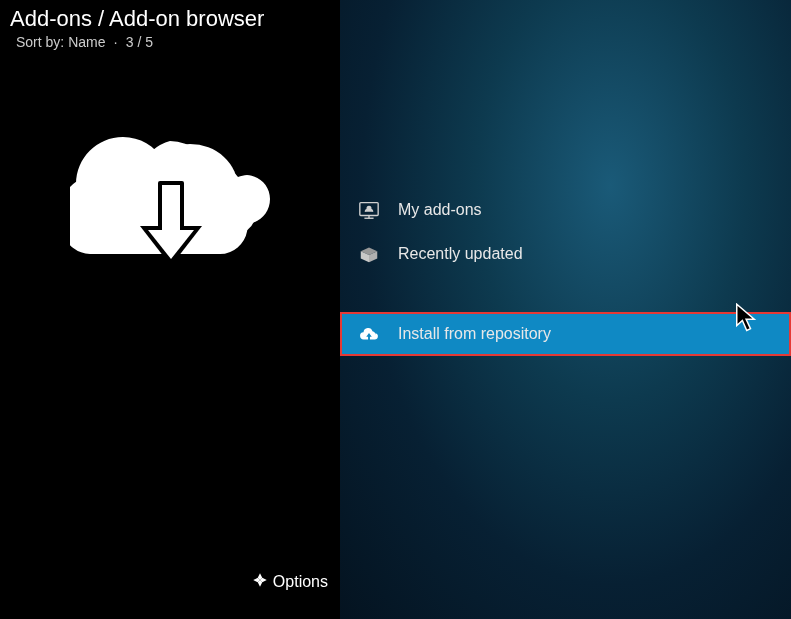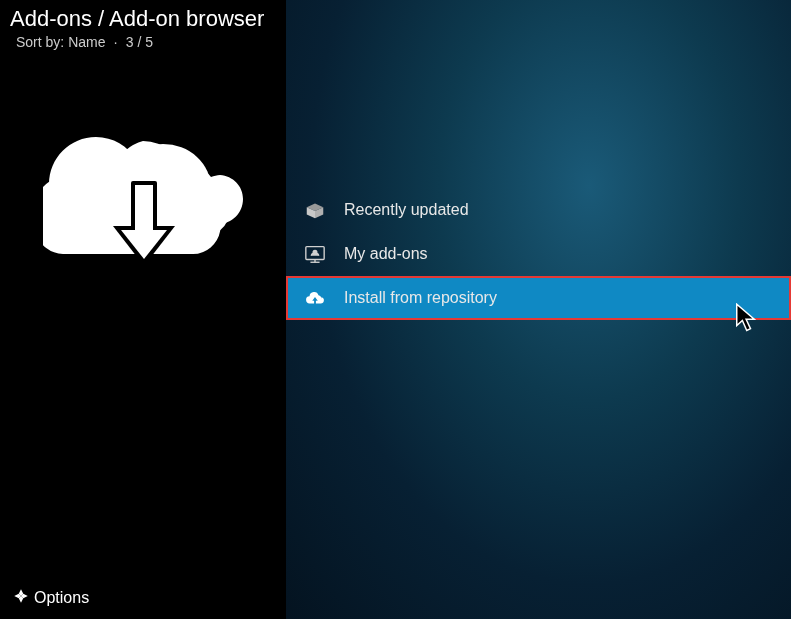--- a/index.html
+++ b/index.html
@@ -9,21 +9,21 @@
     }
     body {
       width: 791px;
       height: 619px;
       font-family: Arial, sans-serif;
       overflow: hidden;
       display: flex;
       background: #000;
     }
     .left-panel {
-      width: 286px;
+      width: 340px;
       height: 100%;
       background: #000;
       position: relative;
       display: flex;
       flex-direction: column;
     }
     .header {
       padding: 6px 10px;
     }
     .title {
@@ -43,27 +43,28 @@
       display: flex;
       justify-content: center;
       align-items: flex-start;
       padding-top: 60px;
     }
     .cloud-icon {
       margin-top: 10px;
     }
     .options-bar {
       position: absolute;
-      bottom: 0;
+      bottom: 16px;
       left: 0;
       width: 100%;
       padding: 10px 12px;
       display: flex;
       align-items: center;
       gap: 4px;
+      justify-content: flex-end;
     }
     .options-bar .icon {
       color: #fff;
     }
     .options-label {
       color: #fff;
       font-size: 16px;
       font-weight: 300;
     }
     .right-panel {
@@ -81,20 +82,21 @@
       cursor: pointer;
       color: #e8e8e8;
       font-size: 16px;
       font-weight: 300;
       position: relative;
     }
     .menu-item.selected {
       background: #0f89c4;
       border: 2px solid #e53935;
       padding: 9px 16px;
+      margin-top: 36px;
     }
     .menu-icon {
       width: 22px;
       height: 22px;
       display: flex;
       align-items: center;
       justify-content: center;
       flex-shrink: 0;
     }
     .cursor {
@@ -151,42 +153,42 @@
         <polygon points="3,12 9,9 12,12 9,15"></polygon>
       </svg>
     </span>
     <span class="options-label">Options</span>
   </div>
 </div>
 
 <div class="right-panel">
   <div class="menu-item">
     <span class="menu-icon">
-      <svg width="22" height="22" viewBox="0 0 24 24" fill="#c8c8c8">
-        <polygon points="3,9 12,5 21,9 12,13" fill="#999"></polygon>
-        <polygon points="3,9 12,13 12,21 3,17"></polygon>
-        <polygon points="21,9 12,13 12,21 21,17" fill="#b0b0b0"></polygon>
-      </svg>
-    </span>
-    <span>Recently updated</span>
-  </div>
-
-  <div class="menu-item">
-    <span class="menu-icon">
       <svg width="22" height="22" viewBox="0 0 24 24" fill="none" stroke="#d0d0d0" stroke-width="1.5">
         <rect x="2" y="4" width="20" height="14" rx="1"></rect>
         <line x1="7" y1="21" x2="17" y2="21"></line>
         <line x1="12" y1="18" x2="12" y2="21"></line>
         <circle cx="12" cy="10" r="2" fill="#d0d0d0"></circle>
         <path d="M8 14 c0-2 2-3 4-3 s4 1 4 3" fill="#d0d0d0"></path>
       </svg>
     </span>
     <span>My add-ons</span>
   </div>
 
+  <div class="menu-item">
+    <span class="menu-icon">
+      <svg width="22" height="22" viewBox="0 0 24 24" fill="#c8c8c8">
+        <polygon points="3,9 12,5 21,9 12,13" fill="#999"></polygon>
+        <polygon points="3,9 12,13 12,21 3,17"></polygon>
+        <polygon points="21,9 12,13 12,21 21,17" fill="#b0b0b0"></polygon>
+      </svg>
+    </span>
+    <span>Recently updated</span>
+  </div>
+
   <div class="menu-item selected">
     <span class="menu-icon">
       <svg width="22" height="22" viewBox="0 0 24 24" fill="#fff">
         <path d="M19 13a4 4 0 0 0-3.2-3.9A5 5 0 0 0 6 10a4 4 0 0 0 .5 8H18a3.5 3.5 0 0 0 1-6.9z"></path>
         <polygon points="12,11 15,15 13,15 13,19 11,19 11,15 9,15" fill="#0f89c4"></polygon>
       </svg>
     </span>
     <span>Install from repository</span>
   </div>
 

